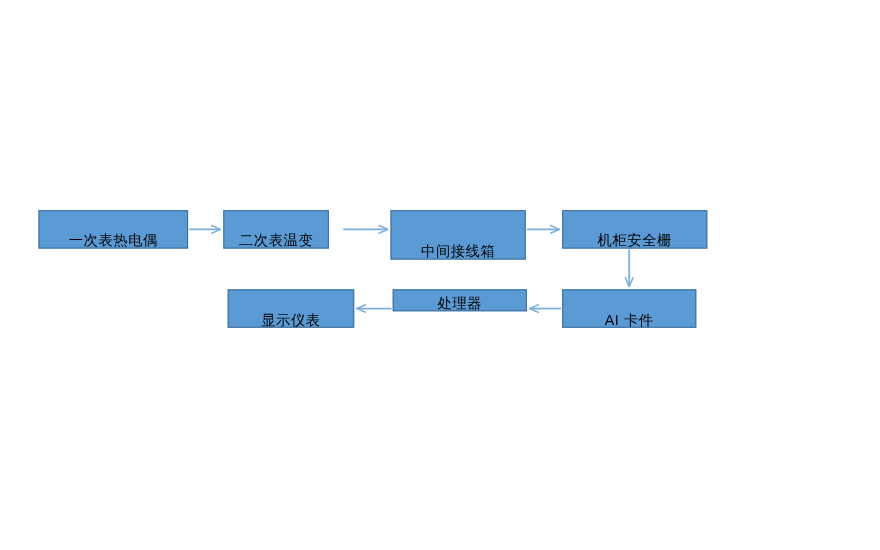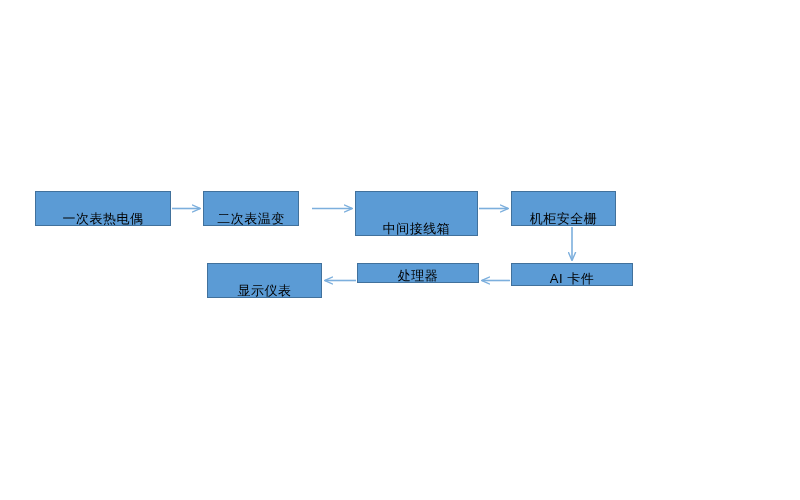--- a/index.html
+++ b/index.html
@@ -43,23 +43,23 @@
     white-space: nowrap;
     user-select: none;
   }
   .node .label {
     display: block;
   }
   
   #n-thermocouple { left: 35px;  top: 191px; width: 136px; height: 35px; }
   #n-transmitter  { left: 203px; top: 191px; width: 96px; height: 35px; }
   #n-junction     { left: 355px; top: 191px; width: 123px; height: 45px; }
-  #n-barrier      { left: 511px; top: 191px; width: 105px; height: 35px; }
+  #n-barrier      { left: 511px; top: 191px; width: 132px; height: 35px; }
   
-  #n-aicard       { left: 511px; top: 263px; width: 122px; height: 23px; }
+  #n-aicard       { left: 511px; top: 263px; width: 122px; height: 35px; }
   #n-processor    { left: 357px; top: 263px; width: 122px; height: 20px; }
   #n-display      { left: 207px; top: 263px; width: 115px; height: 35px; }
 </style>
 </head>
 <body>
 
 <div id="canvas">
 
   <svg id="edges" viewBox="0 0 800 500" xmlns="http://www.w3.org/2000/svg">
     <defs>

